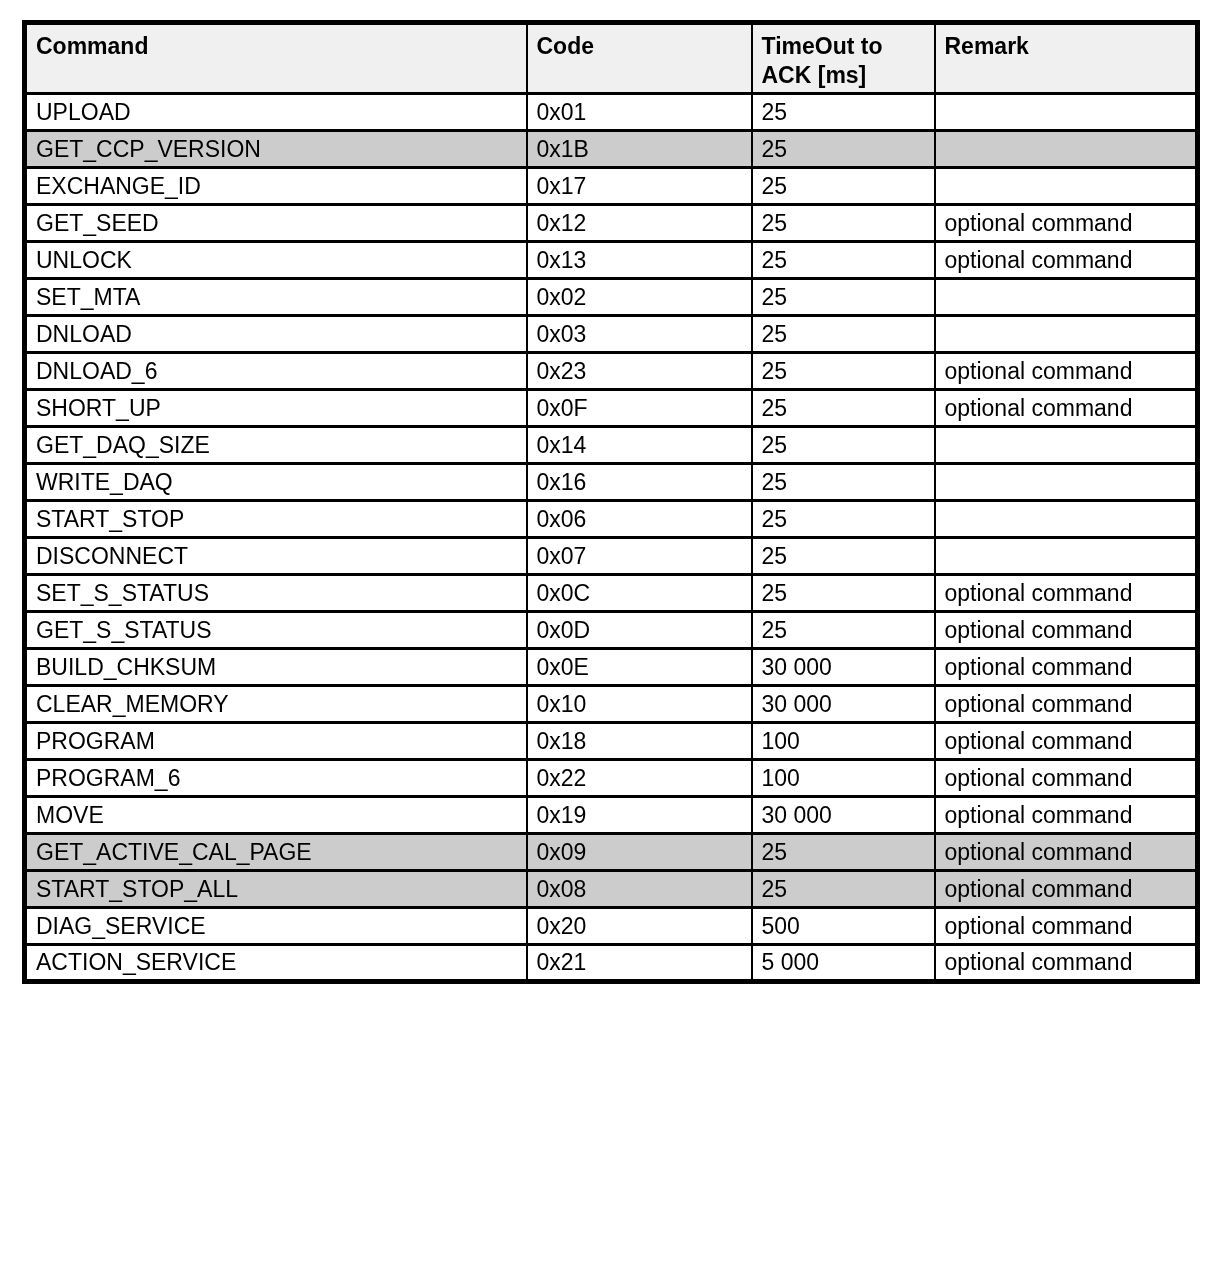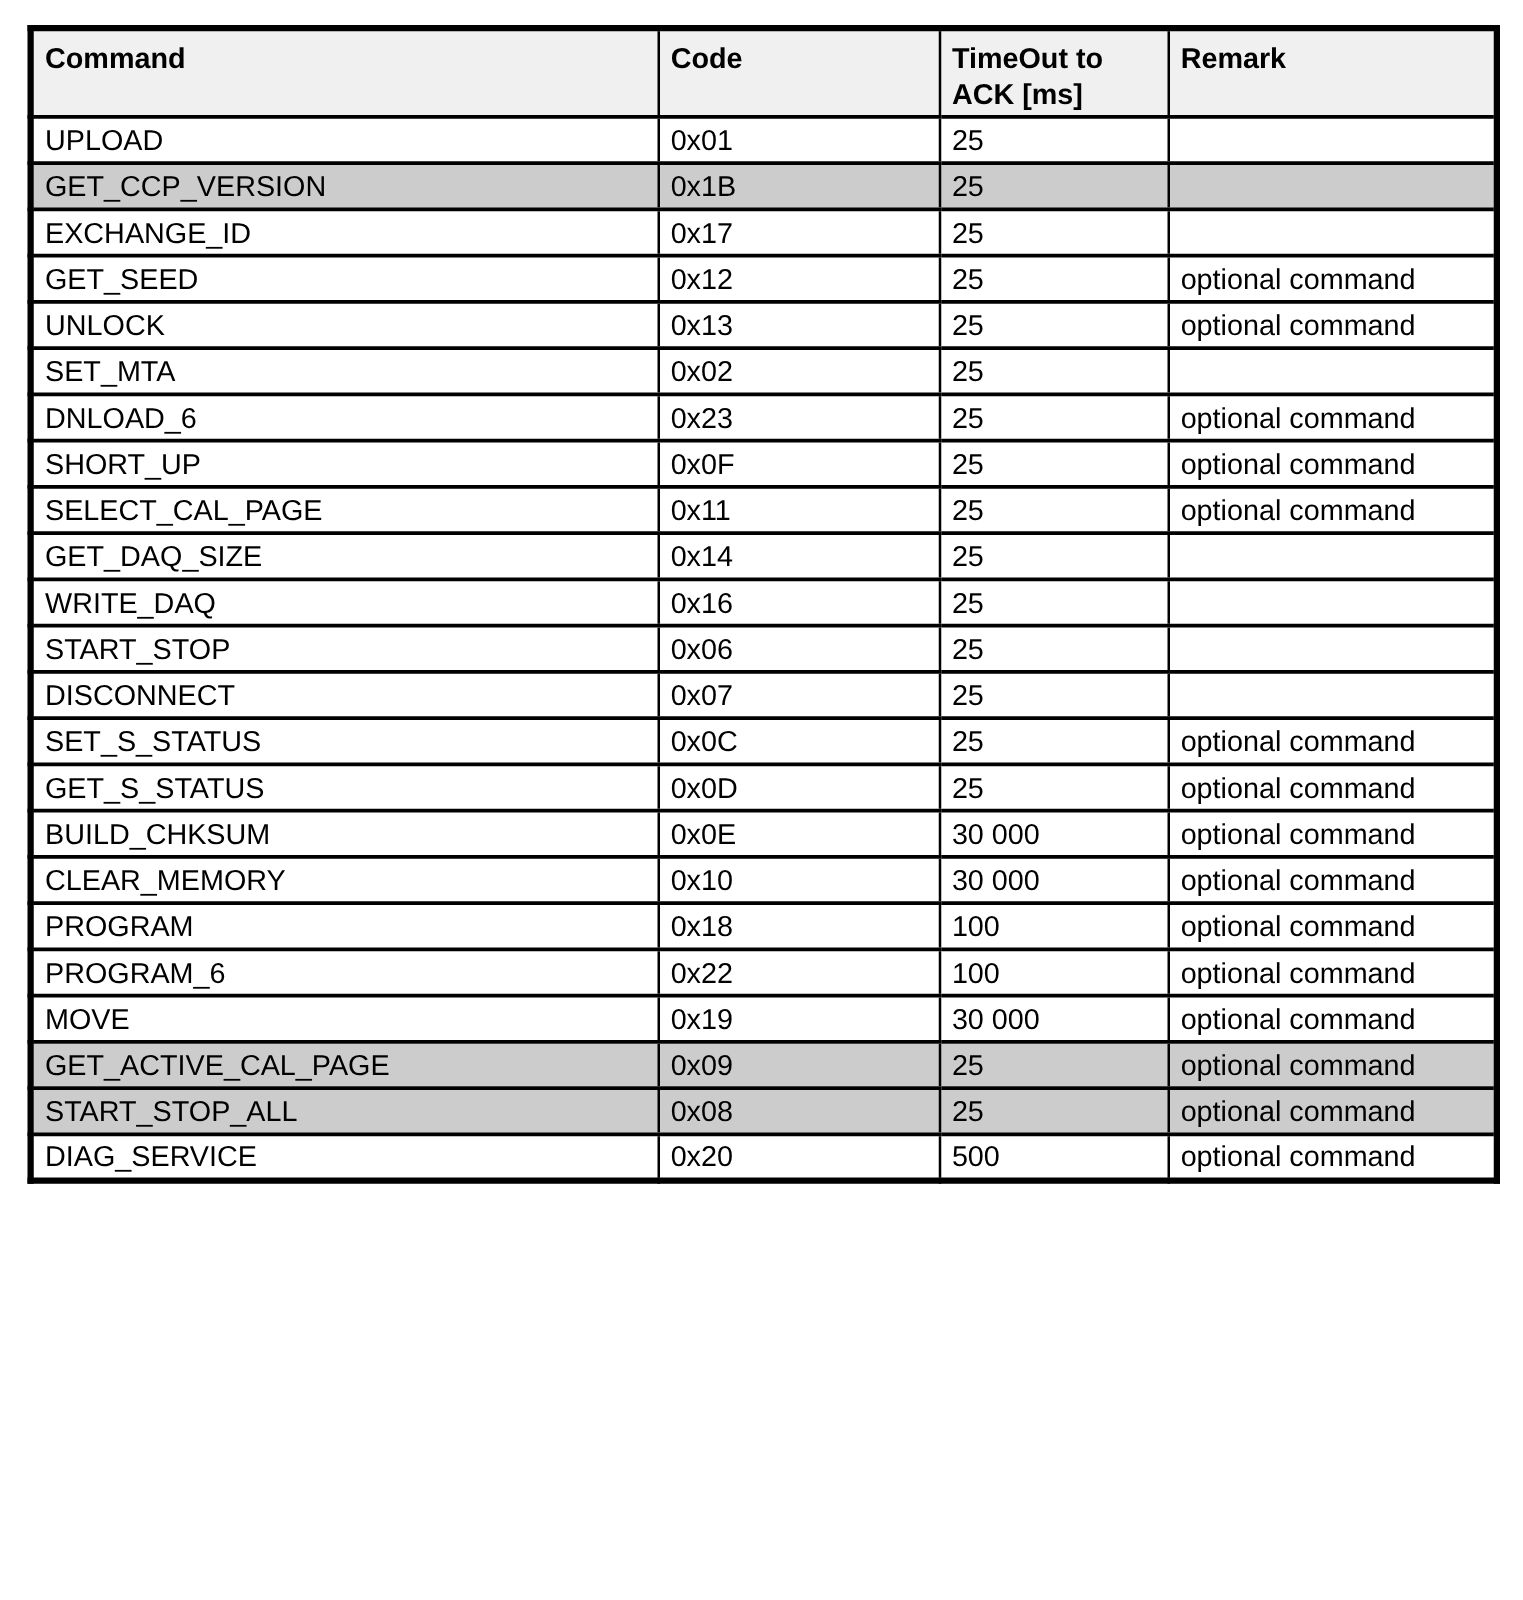--- a/index.html
+++ b/index.html
@@ -110,34 +110,34 @@
           <td>25</td>
           <td>optional command</td>
         </tr>
         <tr>
           <td>SET_MTA</td>
           <td>0x02</td>
           <td>25</td>
           <td></td>
         </tr>
         <tr>
+          <td>DNLOAD</td>
+          <td>0x03</td>
+          <td>25</td>
+          <td></td>
+        </tr>
+        <tr>
           <td>DNLOAD_6</td>
           <td>0x23</td>
           <td>25</td>
           <td>optional command</td>
         </tr>
         <tr>
           <td>SHORT_UP</td>
           <td>0x0F</td>
-          <td>25</td>
-          <td>optional command</td>
-        </tr>
-        <tr>
-          <td>SELECT_CAL_PAGE</td>
-          <td>0x11</td>
           <td>25</td>
           <td>optional command</td>
         </tr>
         <tr>
           <td>GET_DAQ_SIZE</td>
           <td>0x14</td>
           <td>25</td>
           <td></td>
         </tr>
         <tr>
@@ -209,17 +209,23 @@
         <tr class="hl">
           <td>START_STOP_ALL</td>
           <td>0x08</td>
           <td>25</td>
           <td>optional command</td>
         </tr>
         <tr>
           <td>DIAG_SERVICE</td>
           <td>0x20</td>
           <td>500</td>
+          <td>optional command</td>
+        </tr>
+        <tr>
+          <td>ACTION_SERVICE</td>
+          <td>0x21</td>
+          <td>5 000</td>
           <td>optional command</td>
         </tr>
       </tbody>
   </table>
 </div>
 
 </body></html>

